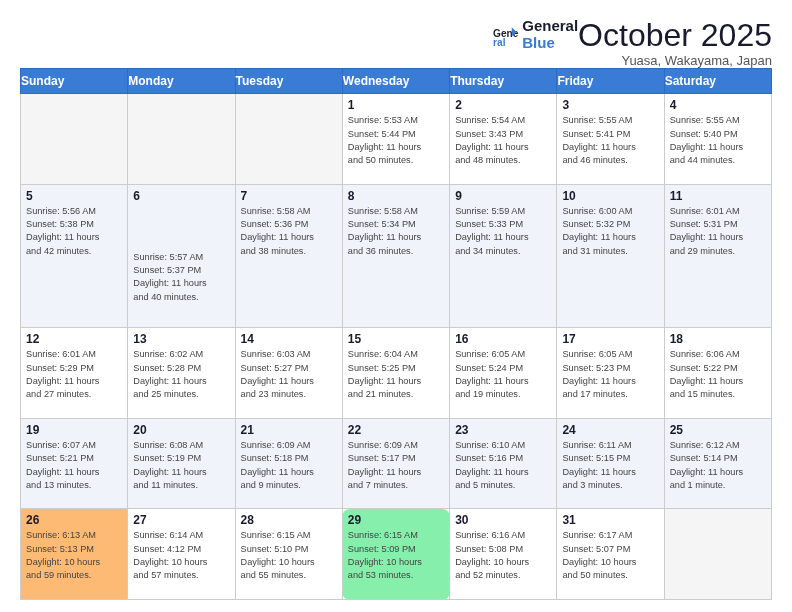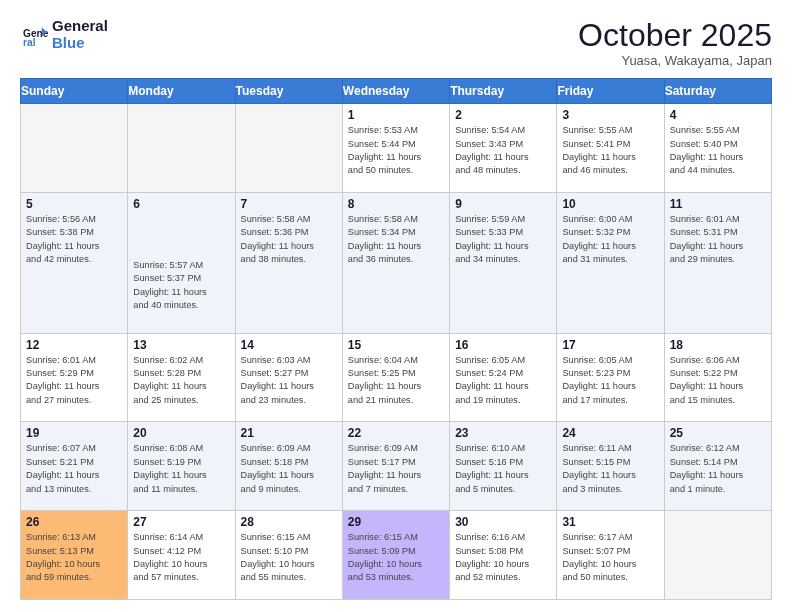--- a/index.html
+++ b/index.html
@@ -13,22 +13,21 @@
     .page {
       width: 792px;
       height: 612px;
       padding: 18px 20px 12px 20px;
       display: flex;
       flex-direction: column;
     }
     .header {
       display: flex;
       align-items: flex-start;
-      justify-content: space-between;
-      margin-bottom: 10px;
+      justify-content: flex-end;
     }
     .logo {
       display: flex;
       align-items: center;
       gap: 4px;
     }
     .logo-icon {
       width: 28px;
       height: 28px;
     }
@@ -319,21 +318,21 @@
 Daylight: 10 hours
 and 57 minutes.</div>
           </td>
           <td style="background: rgb(255, 255, 255);">
             <span class="day-num">28</span>
             <div class="day-info" style="white-space: pre-line;">Sunrise: 6:15 AM
 Sunset: 5:10 PM
 Daylight: 10 hours
 and 55 minutes.</div>
           </td>
-          <td style="background: #c4b5fd;">
+          <td style="background: #86efac; border-radius: 8px;">
             <span class="day-num">29</span>
             <div class="day-info" style="white-space: pre-line;">Sunrise: 6:15 AM
 Sunset: 5:09 PM
 Daylight: 10 hours
 and 53 minutes.</div>
           </td>
           <td style="background: rgb(255, 255, 255);">
             <span class="day-num">30</span>
             <div class="day-info" style="white-space: pre-line;">Sunrise: 6:16 AM
 Sunset: 5:08 PM

